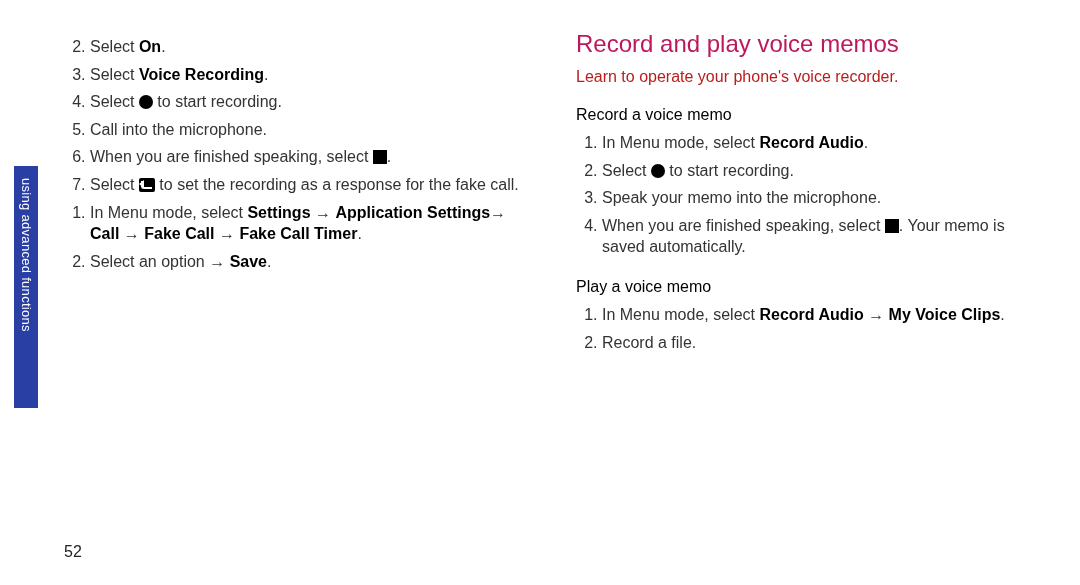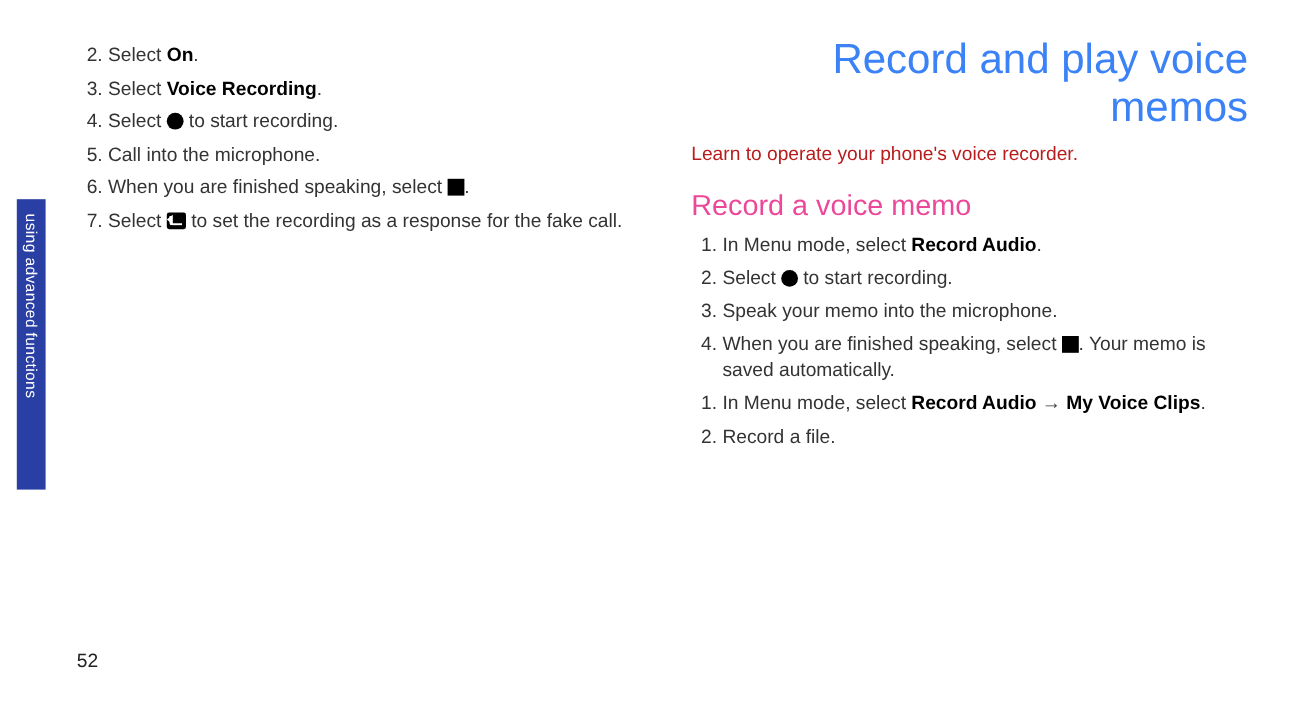--- a/index.html
+++ b/index.html
@@ -36,30 +36,29 @@
     top: 30px;
     right: 40px;
     bottom: 30px;
     display: flex;
     gap: 48px;
   }
   .col {
     flex: 1 1 0;
   }
   h1 {
-    font-size: 35px;
+    font-size: 24px;
     font-weight: 400;
-    color: #3b82f6;
+    color: #be185d;
     margin: 0 0 10px 0;
-    text-align: right;
   }
   h2 {
-    font-size: 24px;
+    font-size: 16px;
     font-weight: 400;
-    color: #ec4899;
+    color: #000000;
     margin: 20px 0 8px 0;
   }
   p.intro {
     font-size: 16px;
     margin: 0 0 12px 0;
     color: #b91c1c;
   }
   ol {
     margin: 0;
     padding-left: 26px;
@@ -119,32 +118,37 @@
 <div class="page">
   <div class="col">
     <ol start="2" id="left-steps1">
         <li>Select <span class="bold">On</span>.</li>
         <li>Select <span class="bold">Voice Recording</span>.</li>
         <li>Select <span class="icon icon-circle"></span> to start recording.</li>
         <li>Call into the microphone.</li>
         <li>When you are finished speaking, select <span class="icon icon-square"></span>.</li>
         <li>Select <span class="icon icon-return"></span> to set the recording as a response for the fake call.</li>
       </ol>
+    <ol id="left-steps2">
+        <li>In Menu mode, select <span class="bold">Settings</span> → <span class="bold">Application Settings</span>→ <span class="bold">Call</span> → <span class="bold">Fake Call</span> → <span class="bold">Fake Call Timer</span>.</li>
+        <li>Select an option → <span class="bold">Save</span>.</li>
+      </ol>
   </div>
 
   <div class="col">
     <h1>Record and play voice memos</h1>
     <p class="intro">Learn to operate your phone's voice recorder.</p>
     <h2>Record a voice memo</h2>
     <ol id="right-steps1">
         <li>In Menu mode, select <span class="bold">Record Audio</span>.</li>
         <li>Select <span class="icon icon-circle"></span> to start recording.</li>
         <li>Speak your memo into the microphone.</li>
         <li>When you are finished speaking, select <span class="icon icon-square"></span>. Your memo is saved automatically.</li>
       </ol>
+    <h2>Play a voice memo</h2>
     <ol id="right-steps2">
         <li>In Menu mode, select <span class="bold">Record Audio</span> → <span class="bold">My Voice Clips</span>.</li>
         <li>Record a file.</li>
       </ol>
   </div>
 </div>
 
 <div class="page-number">52</div>
 
 </body></html>

